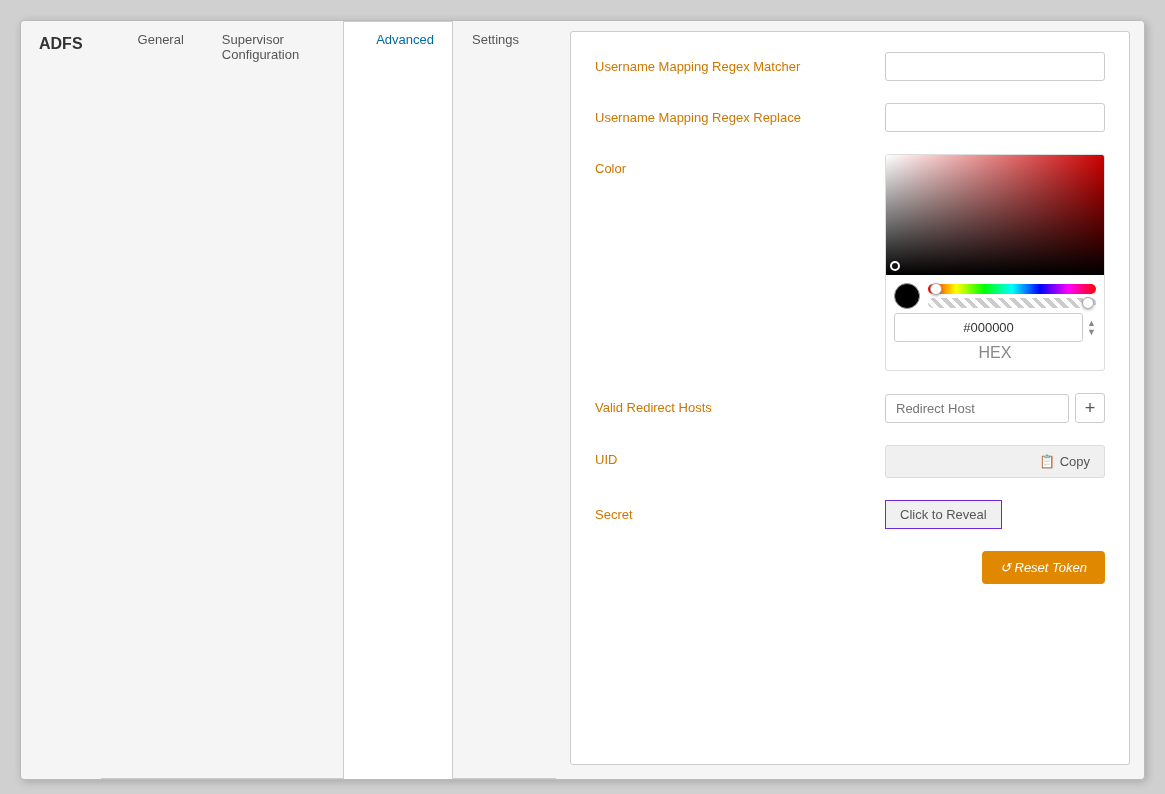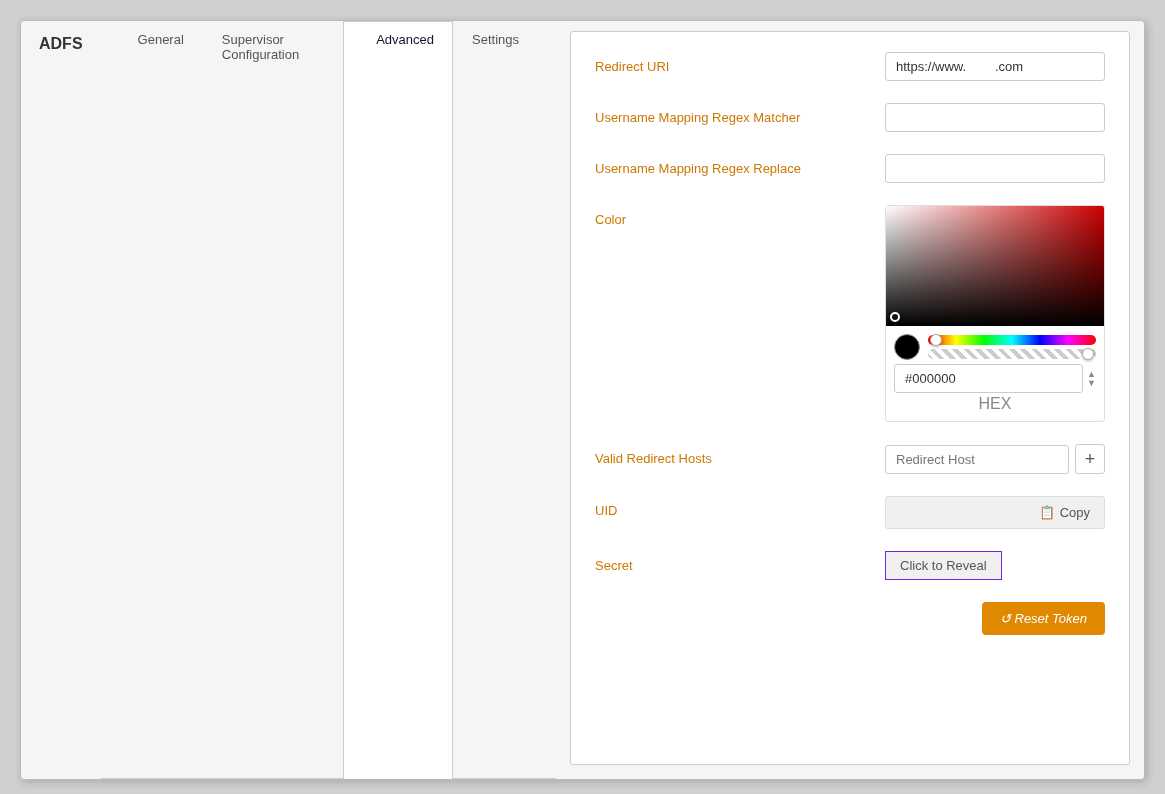--- a/index.html
+++ b/index.html
@@ -43,21 +43,21 @@
       font-size: 13px;
       border: 1px solid transparent;
       border-bottom: none;
       margin-bottom: -1px;
       background: transparent;
     }
     .tab.active {
       background: #fff;
       border-color: #ccc;
       border-bottom-color: #fff;
-      color: #0f172a;
+      color: #0369a1;
       font-weight: normal;
       padding-left: 32px;
     }
     .content-area {
       background: #fff;
       border: 1px solid #ccc;
       margin: 10px 14px 14px 14px;
       border-radius: 3px;
       padding: 20px 24px 24px 24px;
       flex: 1;
@@ -164,20 +164,21 @@
       align-items: center;
       padding: 0 8px;
       gap: 4px;
     }
     .hex-input {
       flex: 1;
       border: 1px solid #ccc;
       border-radius: 3px;
       padding: 4px 6px;
       font-size: 12px;
+      text-align: center;
       color: #333;
     }
     .hex-arrows {
       display: flex;
       flex-direction: column;
       font-size: 9px;
       color: #888;
       cursor: pointer;
       line-height: 1;
     }
@@ -280,26 +281,20 @@
 
   <div class="tabs">
     <div class="tab">General</div>
     <div class="tab">Supervisor Configuration</div>
     <div class="tab active">Advanced</div>
     <div class="tab">Settings</div>
   </div>
 
   <div class="content-area">
 
-    <div class="form-row">
-      <div class="form-label">Redirect URI</div>
-      <div class="form-control-wrap">
-        <input type="text" value="https://www.        .com" style="">
-      </div>
-    </div>
 
     <div class="form-row">
       <div class="form-label">Username Mapping Regex Matcher</div>
       <div class="form-control-wrap">
         <input type="text" style="">
       </div>
     </div>
 
     <div class="form-row">
       <div class="form-label">Username Mapping Regex Replace</div>

